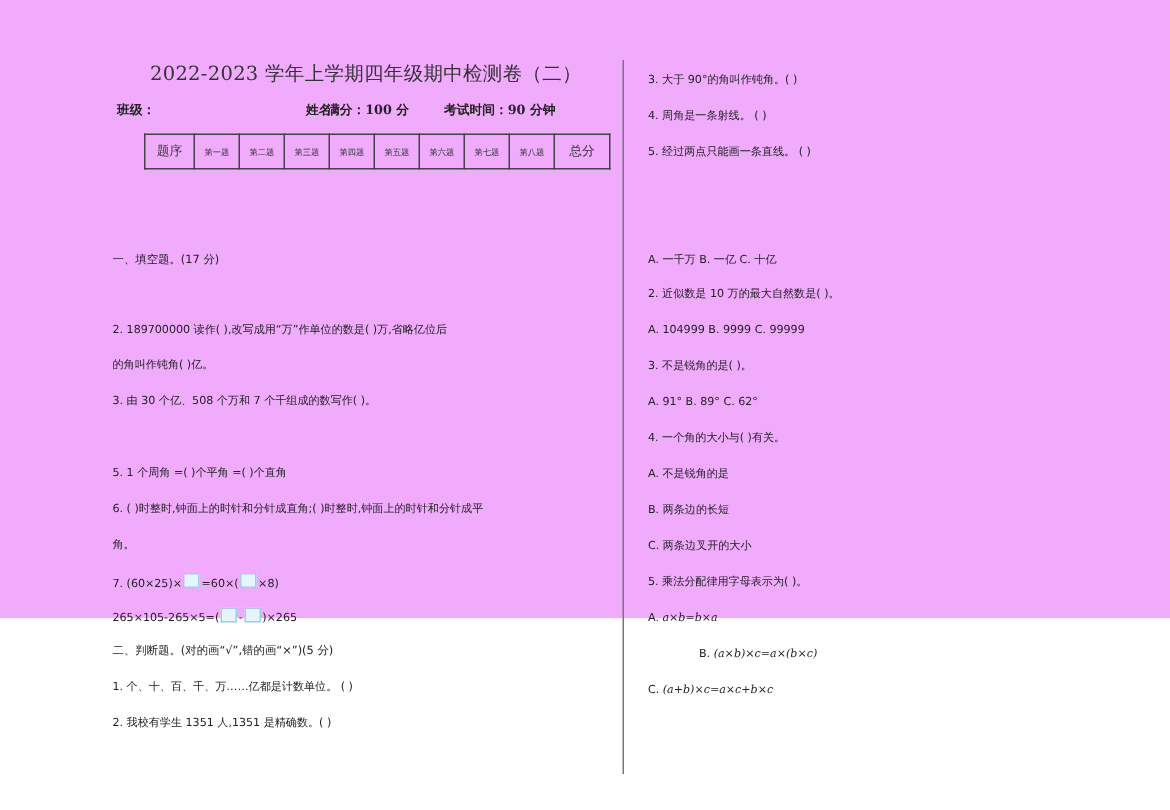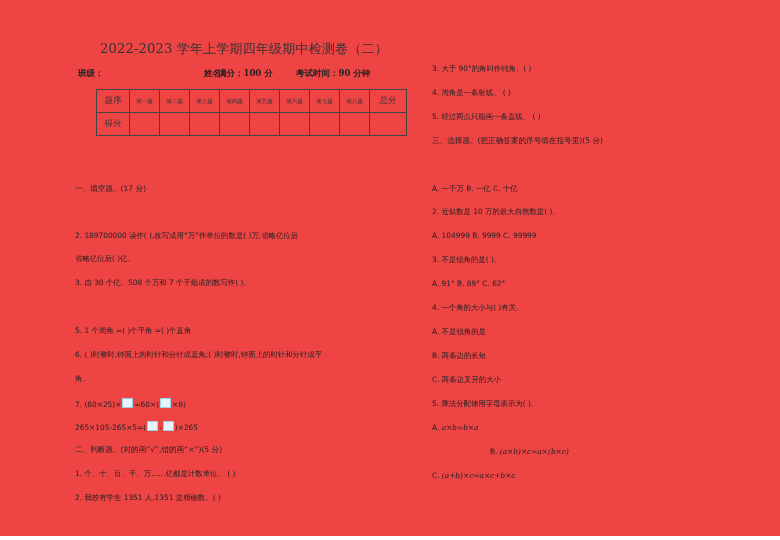--- a/index.html
+++ b/index.html
@@ -1,27 +1,27 @@
 <!DOCTYPE html>
 <html><head>
 <meta charset="utf-8">
 <style>
   html, body { margin: 0; padding: 0; background: #ffffff; }
   body { width: 780px; height: 540px; position: relative; overflow: hidden; font-family: "DejaVu Sans", "Liberation Sans", sans-serif; color: #222; }
-  .page { position: absolute; left: 0; top: 0; width: 780px; height: 536px; background: #ef4444; }
+  .page { position: absolute; left: 0; top: 0; width: 780px; height: 412px; background: #f0abfc; }
   .title { position: absolute; left: 100px; top: 40px; width: 300px; font-family: "DejaVu Serif", "Liberation Serif", serif; font-size: 13px; color: #333; letter-spacing: 0.2px; white-space: nowrap; }
   .info { position: absolute; top: 68px; font-family: "DejaVu Serif", "Liberation Serif", serif; font-size: 8.5px; color: #222; white-space: nowrap; font-weight: bold; }
   .score-table { position: absolute; left: 96px; top: 89px; border-collapse: collapse; }
   .score-table td { border: 1px solid #444; height: 22px; padding: 0; text-align: center; font-size: 5.5px; color: #333; font-family: Liberation Serif, serif; }
   .score-table td.big { font-size: 8.5px; }
   .score-table td.first { width: 32px; }
   .score-table td.q { width: 29px; }
   .score-table td.total { width: 36px; }
   .divider { position: absolute; left: 415px; top: 40px; width: 1px; height: 476px; background: #777; }
-  .line { position: absolute; font-size: 7.4px; color: #222; white-space: nowrap; line-height: 10px; margin-top: 16px; }
+  .line { position: absolute; font-size: 7.4px; color: #222; white-space: nowrap; line-height: 10px; }
   .line.sec { font-size: 7.6px; }
   .ital { font-style: italic; font-family: "DejaVu Serif", "Liberation Serif", serif; }
   .box { display: inline-block; width: 9px; height: 8px; border: 1px solid #9ecfe6; background: #e6f4fb; vertical-align: -1px; margin: 0 1px; }
 </style>
 </head>
 <body>
 
 <div class="page">
 
   <div class="title">2022-2023 学年上学期四年级期中检测卷（二）</div>
@@ -38,38 +38,26 @@
       <td class="q">第一题</td>
       <td class="q">第二题</td>
       <td class="q">第三题</td>
       <td class="q">第四题</td>
       <td class="q">第五题</td>
       <td class="q">第六题</td>
       <td class="q">第七题</td>
       <td class="q">第八题</td>
       <td class="total big">总分</td>
     </tr>
-    <tr>
-      <td class="first big">得分</td>
-      <td></td>
-      <td></td>
-      <td></td>
-      <td></td>
-      <td></td>
-      <td></td>
-      <td></td>
-      <td></td>
-      <td></td>
-    </tr>
   </tbody>
     </table>
 
   <div class="line sec" style="left:75px; top:168px;">一、填空题。(17 分)</div>
   <div class="line" style="left:75px; top:215px;">2. 189700000 读作(                  ),改写成用“万”作单位的数是(      )万,省略亿位后</div>
-  <div class="line" style="left:75px; top:238px;">省略亿位后(      )亿。</div>
+  <div class="line" style="left:75px; top:238px;">的角叫作钝角(      )亿。</div>
   <div class="line" style="left:75px; top:262px;">3. 由 30 个亿、508 个万和 7 个千组成的数写作(                    )。</div>
   <div class="line" style="left:75px; top:310px;">5. 1 个周角 =(      )个平角 =(      )个直角</div>
   <div class="line" style="left:75px; top:334px;">6. (      )时整时,钟面上的时针和分针成直角;(      )时整时,钟面上的时针和分针成平</div>
   <div class="line" style="left:75px; top:358px;">角。</div>
 
   <div class="line" style="left:75px; top:382px;">
     <span>7. (60×25)×</span><span class="box"></span><span>=60×(</span><span class="box"></span><span>×8)</span>
   </div>
   <div class="line" style="left:75px; top:405px;">
     <span>265×105-265×5=(</span><span class="box"></span><span>-</span><span class="box"></span><span>)×265</span>
@@ -77,34 +65,33 @@
 
   <div class="line sec" style="left:75px; top:429px;">二、判断题。(对的画“√”,错的画“×”)(5 分)</div>
   <div class="line" style="left:75px; top:453px;">1. 个、十、百、千、万……亿都是计数单位。  (      )</div>
   <div class="line" style="left:75px; top:477px;">2. 我校有学生 1351 人,1351 是精确数。(      )</div>
 
   <div class="divider"></div>
 
   <div class="line" style="left:432px; top:48px;">3. 大于 90°的角叫作钝角。(      )</div>
   <div class="line" style="left:432px; top:72px;">4. 周角是一条射线。  (      )</div>
   <div class="line" style="left:432px; top:96px;">5. 经过两点只能画一条直线。  (      )</div>
-  <div class="line sec" style="left:432px; top:120px;">三、选择题。(把正确答案的序号填在括号里)(5 分)</div>
   <div class="line" style="left:432px; top:168px;">A. 一千万      B. 一亿      C. 十亿</div>
   <div class="line" style="left:432px; top:191px;">2. 近似数是 10 万的最大自然数是(      )。</div>
   <div class="line" style="left:432px; top:215px;">A. 104999      B. 9999      C. 99999</div>
   <div class="line" style="left:432px; top:239px;">3. 不是锐角的是(      )。</div>
   <div class="line" style="left:432px; top:263px;text-align:right;">A. 91°        B. 89°        C. 62°</div>
   <div class="line" style="left:432px; top:287px;">4. 一个角的大小与(      )有关。</div>
   <div class="line" style="left:432px; top:311px;">A. 不是锐角的是</div>
   <div class="line" style="left:432px; top:335px;">B. 两条边的长短</div>
   <div class="line" style="left:432px; top:359px;">C. 两条边叉开的大小</div>
   <div class="line" style="left:432px; top:383px;">5. 乘法分配律用字母表示为(      )。</div>
   <div class="line" style="left:432px; top:407px;">
     <span>A. </span><span class="ital">a×b=b×a</span>
   </div>
-  <div class="line" style="left:452px; top:431px;padding-left:38px;">
+  <div class="line" style="left:428px; top:431px;padding-left:38px;">
     <span>B. </span><span class="ital">(a×b)×c=a×(b×c)</span>
   </div>
   <div class="line" style="left:432px; top:455px;">
     <span>C. </span><span class="ital">(a+b)×c=a×c+b×c</span>
   </div>
 
 </div>
 
 </body></html>

